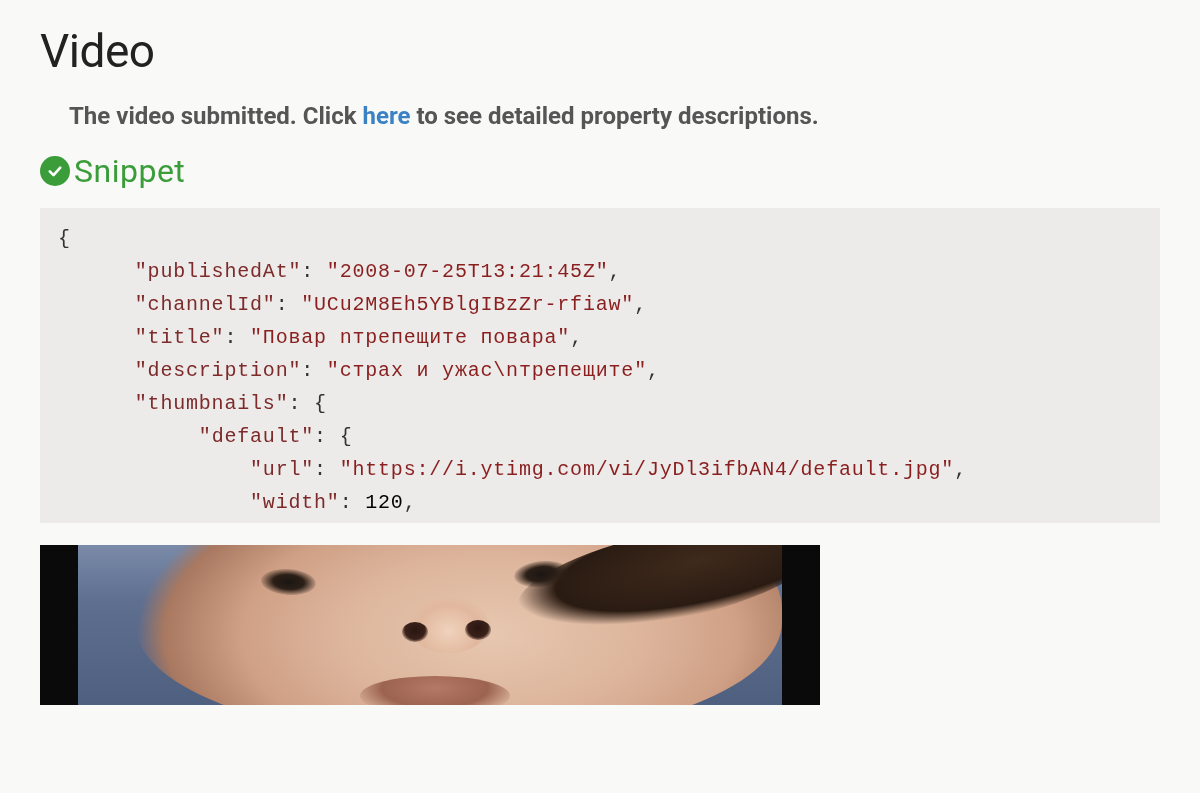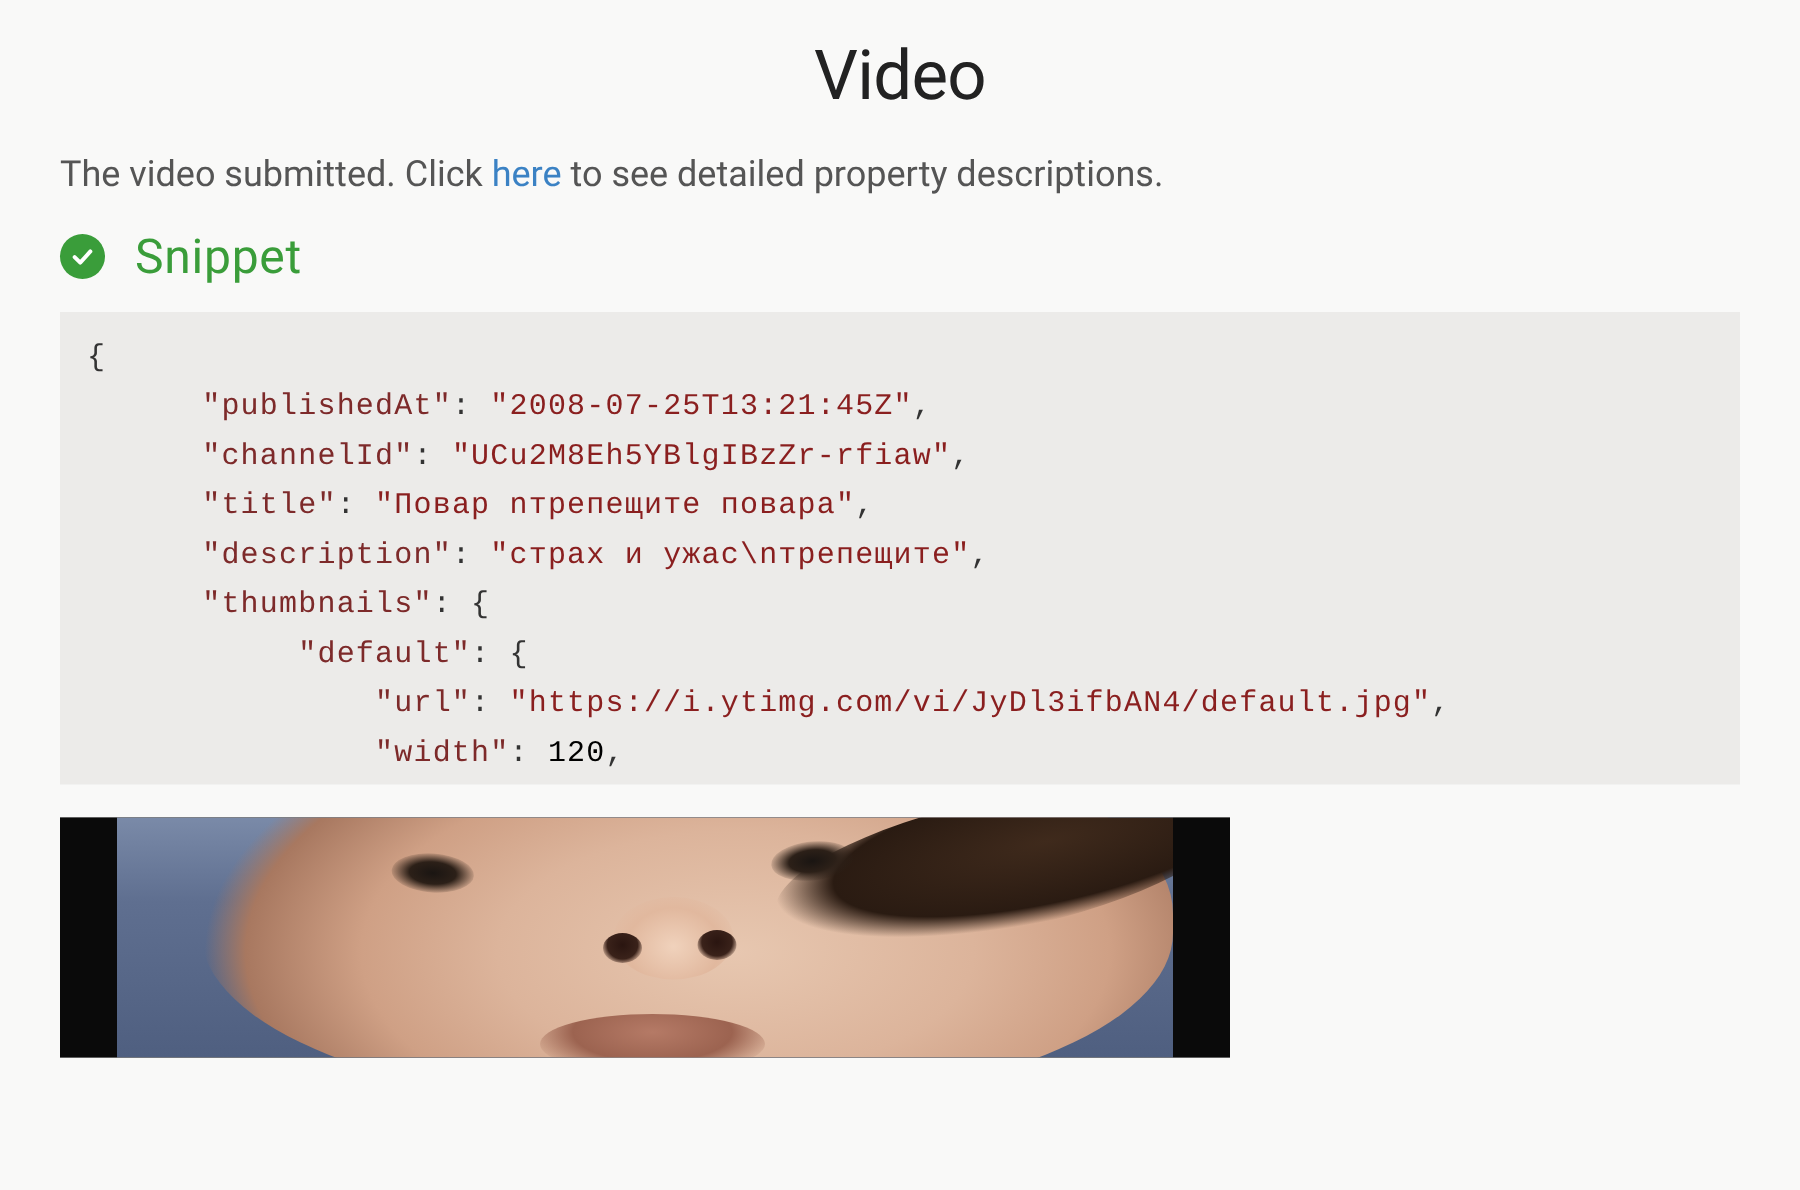--- a/index.html
+++ b/index.html
@@ -9,36 +9,36 @@
     color: #222;
     padding: 24px 40px;
     width: 1200px;
   }
   .page-title {
     font-size: 46px;
     font-weight: 400;
     color: #222;
     margin-bottom: 24px;
     letter-spacing: -0.5px;
-    text-align: center;
   }
   .intro {
     font-size: 24px;
     color: #555;
     margin-bottom: 22px;
-    font-weight: 400;
+    font-weight: 700;
+    margin-left: 29px;
   }
   .intro a {
     color: #3b82c4;
     text-decoration: none;
   }
   .snippet-row {
     display: flex;
     align-items: center;
-    gap: 20px;
+    gap: 4px;
     margin-bottom: 18px;
   }
   .check-icon {
     width: 30px;
     height: 30px;
     border-radius: 50%;
     background: #3a9d3a;
     display: flex;
     align-items: center;
     justify-content: center;

